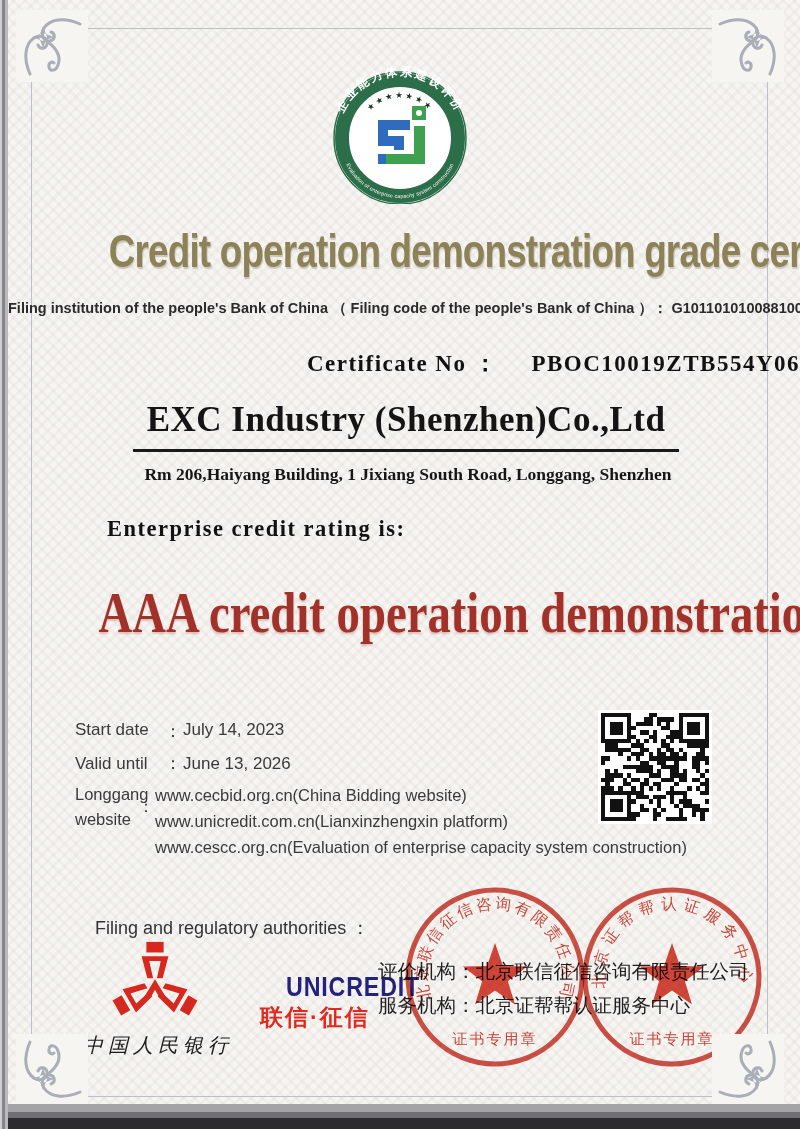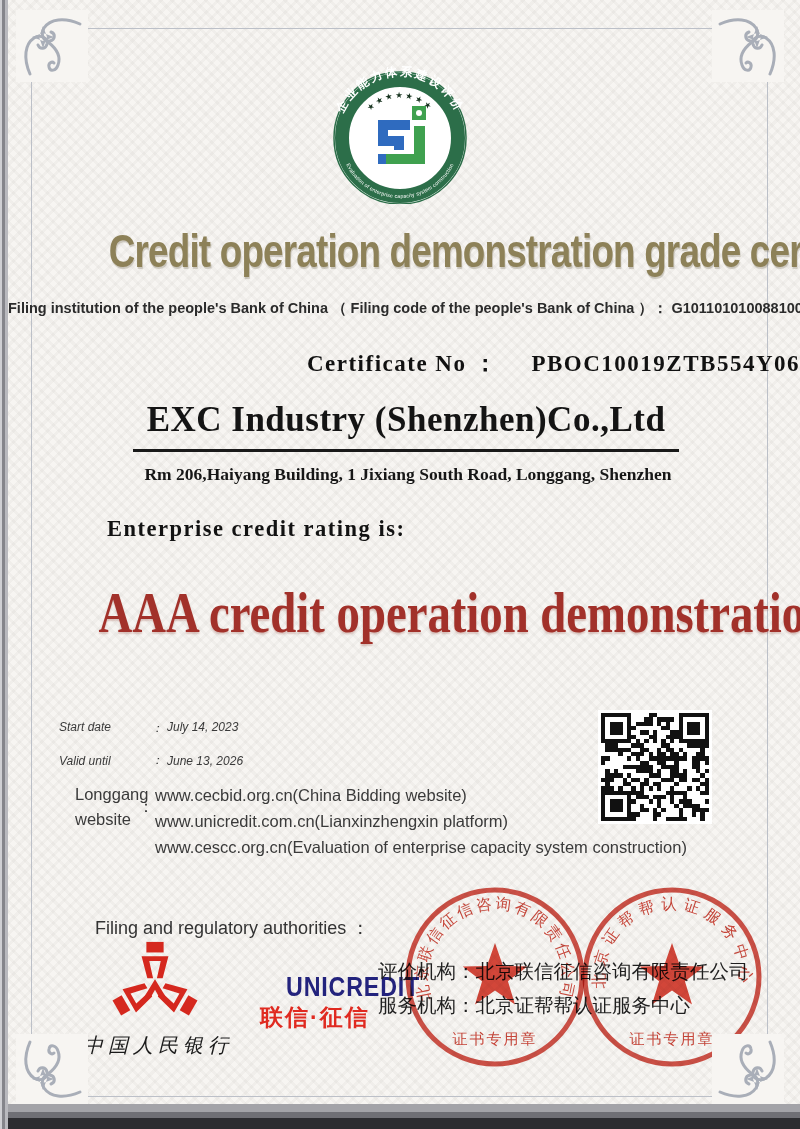--- a/index.html
+++ b/index.html
@@ -48,21 +48,21 @@
 
   .rating-label{position:absolute;left:99px;top:516px;
      font-family:"Liberation Serif",serif;font-weight:bold;font-size:22.5px;
      color:#121212;letter-spacing:1.5px;}
   .rating-value{position:absolute;left:0;top:580px;width:792px;text-align:center;
      font-family:"Liberation Serif",serif;font-weight:bold;font-size:57px;
      color:#a2312a;white-space:nowrap;}
   .rating-value .squeeze{display:inline-block;transform:scaleX(.82);transform-origin:center;
      text-shadow:0 2px 2px rgba(140,55,45,.25);}
 
-  .daterow{position:absolute;left:51px;display:flex;font-size:12px;color:#3a3a3a;font-style:italic;}
+  .daterow{position:absolute;left:67px;display:flex;font-size:17px;color:#3a3a3a;}
   .daterow.start{top:720px;} .daterow.until{top:752px;align-items:center;}
   .daterow .dlabel{width:88px;}
   .daterow .colon{width:20px;text-align:center;}
 
   .pub{position:absolute;left:67px;top:782px;display:flex;font-size:16.5px;color:#3a3a3a;}
   .publabel{width:62px;line-height:25px;}
   .pubcolon{width:18px;text-align:center;line-height:25px;padding-top:12px;}
   .publist{line-height:26px;white-space:nowrap;}
 
   .qr{position:absolute;left:590px;top:710px;width:108px;height:108px;

